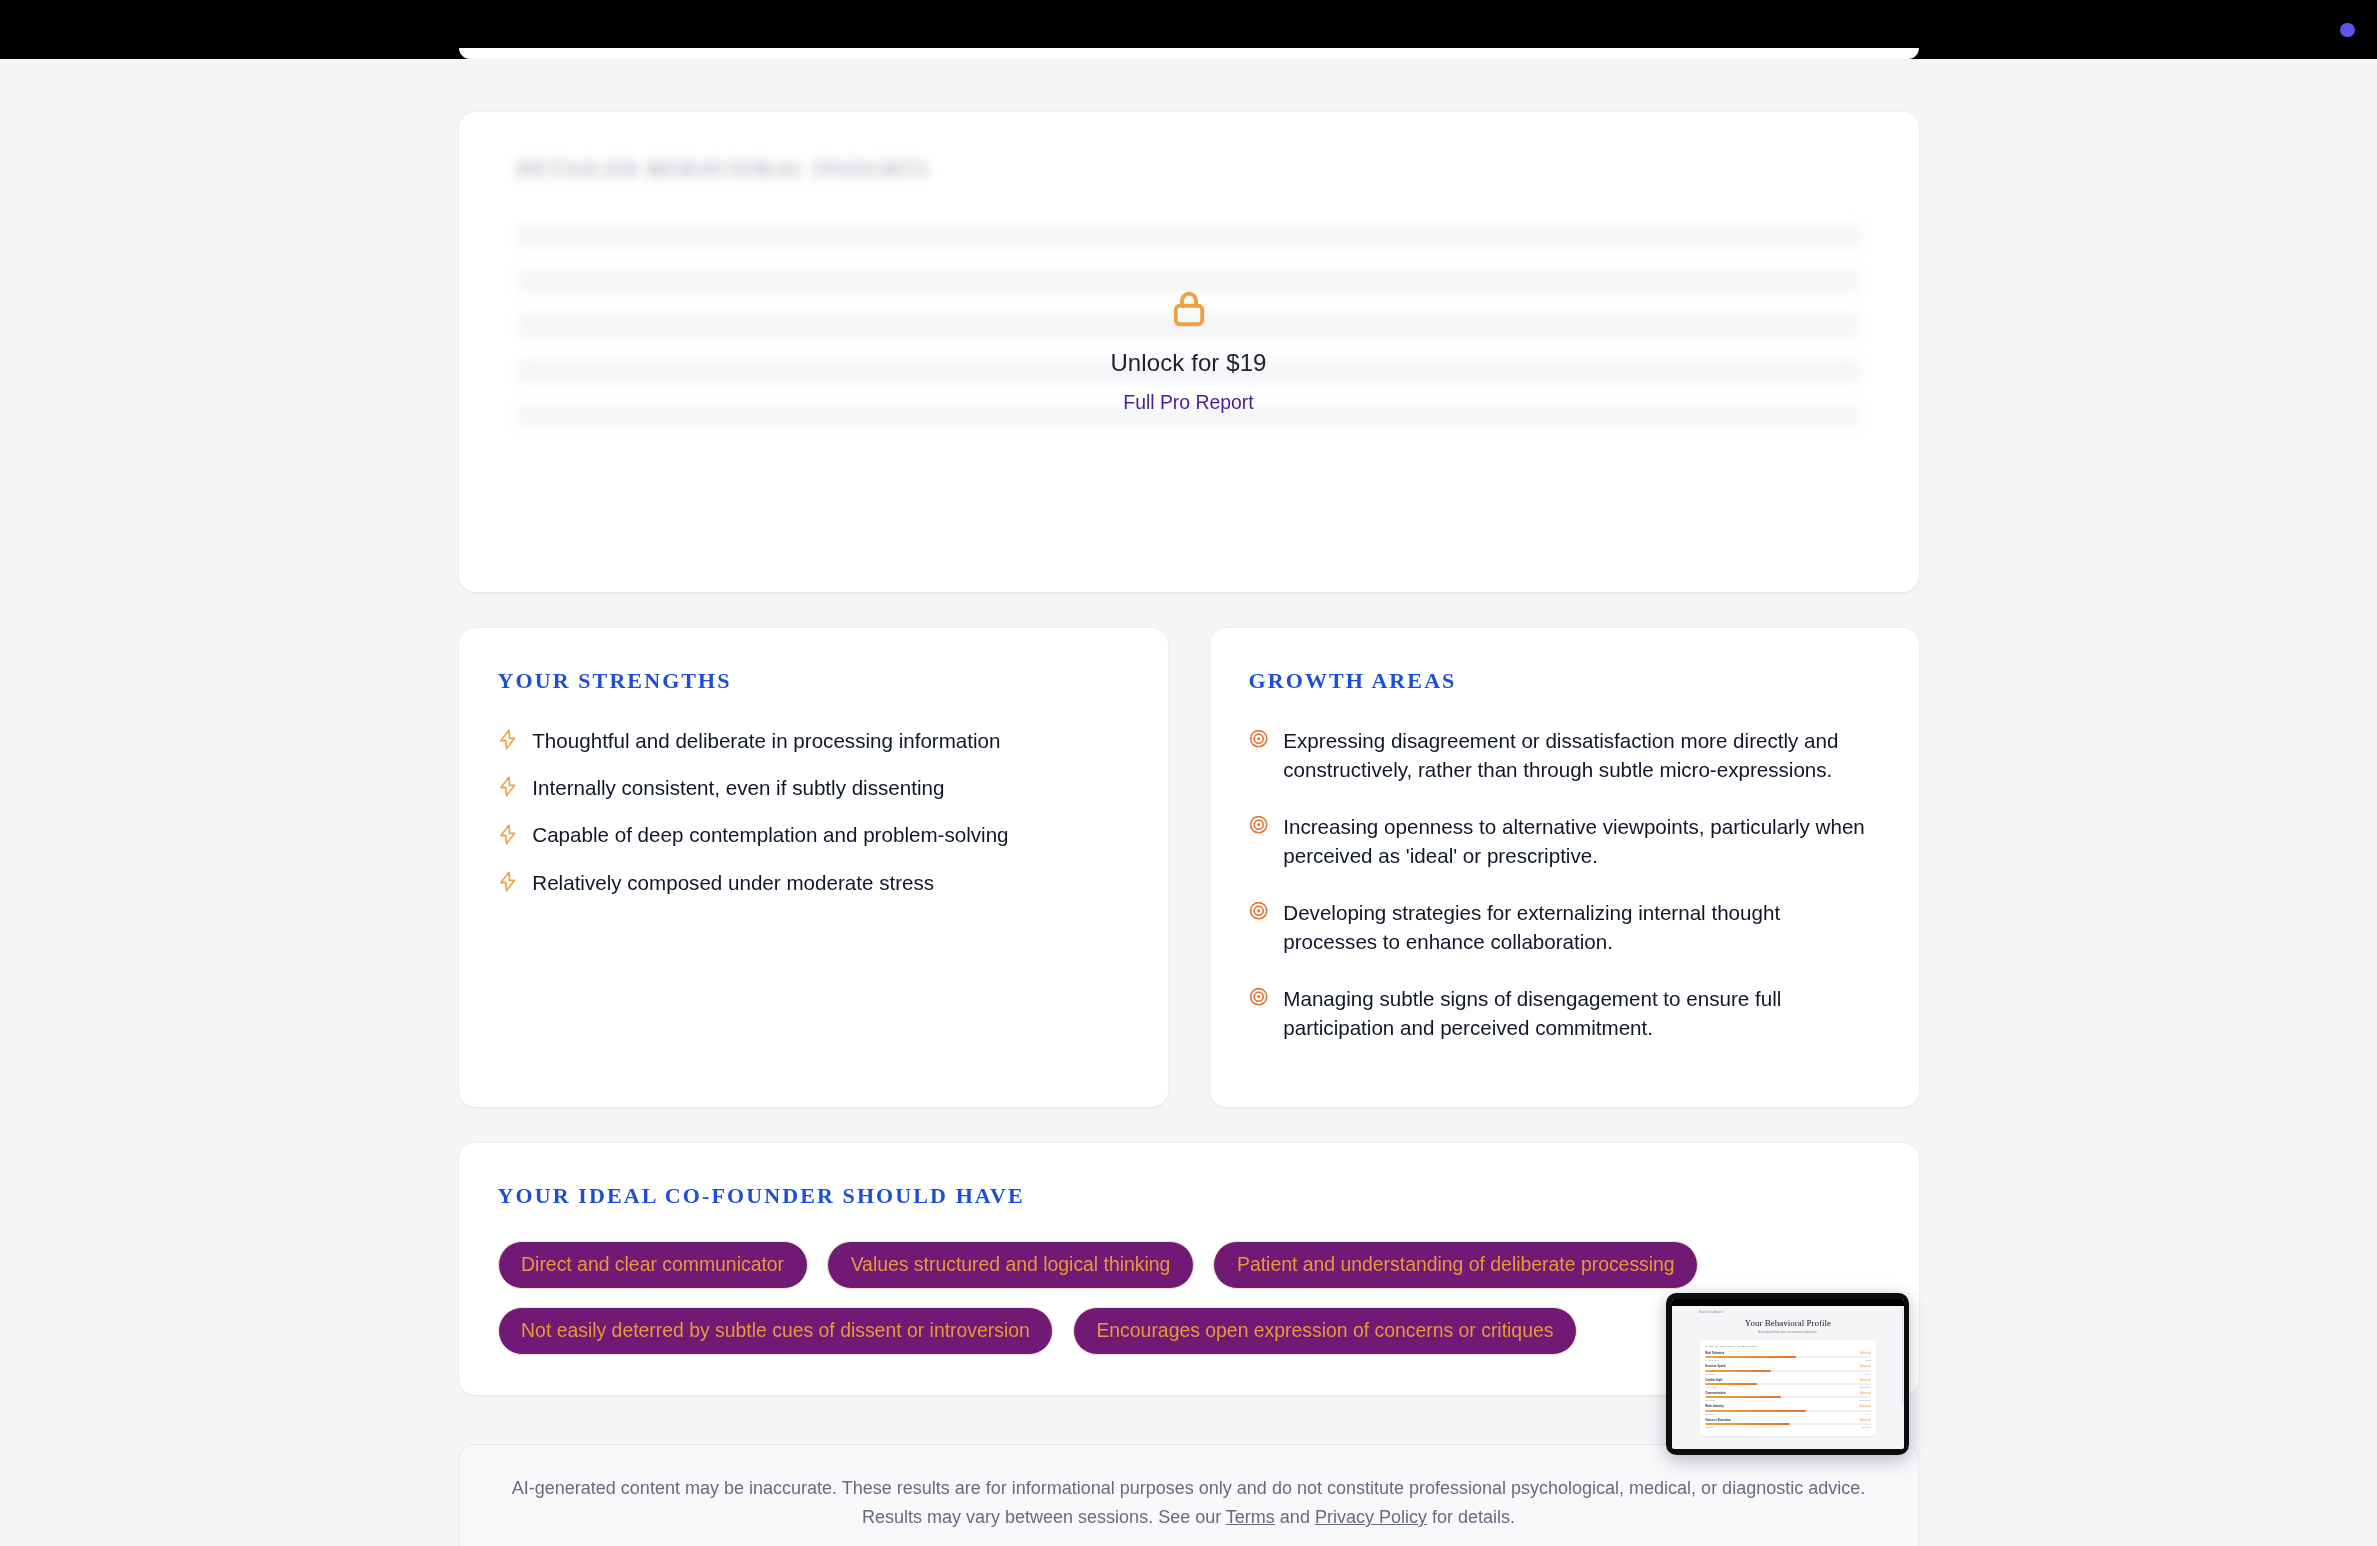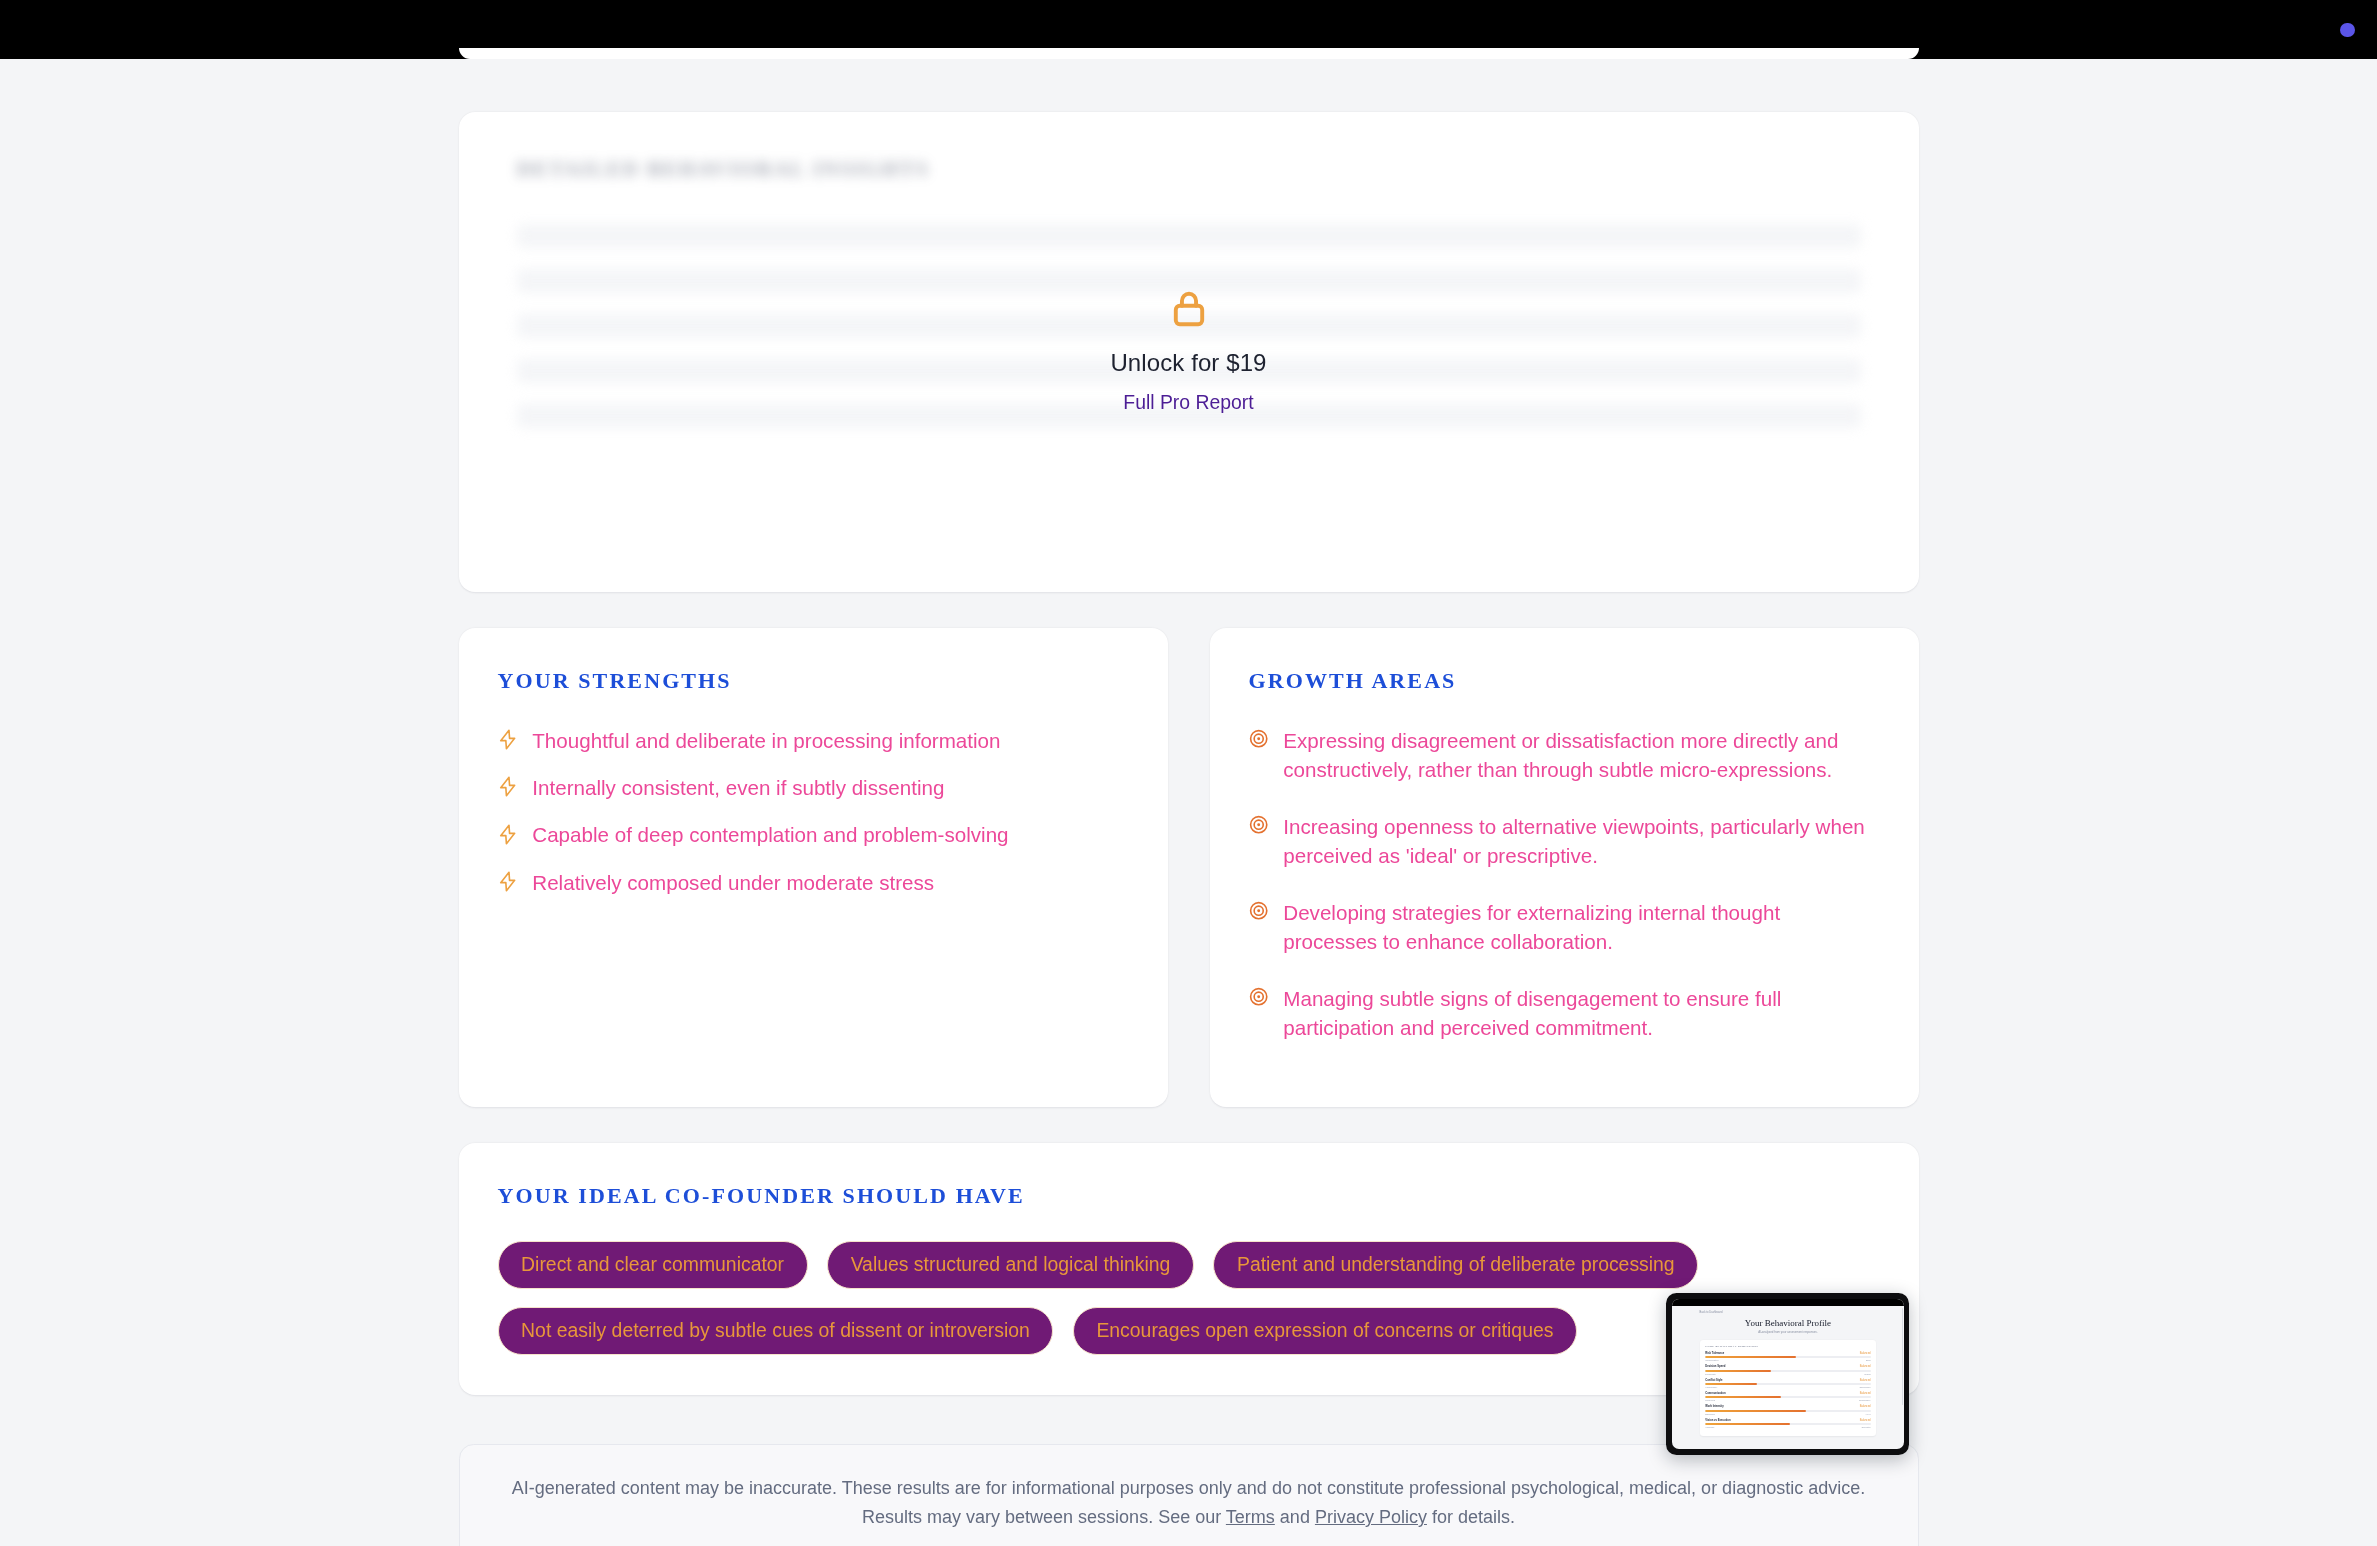--- a/index.html
+++ b/index.html
@@ -95,21 +95,21 @@
   }
 
   ul.bullets { list-style: none; }
   ul.bullets li {
     display: flex; align-items: flex-start; gap: 15.4px;
     margin-bottom: 18px;
   }
   ul.bullets.growth li { margin-bottom: 27.5px; }
   .bullet-ico { flex: 0 0 auto; margin-top: 3.2px; }
   .bullet-text {
-    font-size: 20.6px; line-height: 1.42; color: #ec4899;
+    font-size: 20.6px; line-height: 1.42; color: #0f172a;
   }
   .growth .bullet-text { max-width: 598px; }
 
   
   .cofounder-card { margin-top: 36px; padding: 40px 39px 40px 39px; }
   .tags { display: flex; flex-wrap: wrap; gap: 18px 19.4px; }
   .tag {
     padding: 11.3px 22.6px;
     border-radius: 808px;
     background: #701a75;
@@ -138,21 +138,21 @@
     position: absolute; right: 18.6px; bottom: 91px;
     width: 243px; height: 162px;
     background: #0d0d0f;
     border-radius: 10.5px;
     padding: 5.7px;
     box-shadow: 0 4.9px 18px rgba(16,24,40,0.28);
   }
   .thumb-screen {
     width: 100%; height: 100%;
     background: #f4f5f7;
-    border-radius: 7px;
+    border-radius: 2px;
     overflow: hidden;
     position: relative;
   }
   .thumb-topbar { height: 7.3px; background: #000; }
   .thumb-body { padding: 4.9px 27.5px 0 27.5px; }
   .thumb-back { font-size: 2.7px; color: #8a91a3; margin-bottom: 4px; }
   .thumb-title {
     font-family: "Liberation Serif", serif;
     font-size: 9px; color: #151a29; text-align: center; font-weight: 400;
   }

